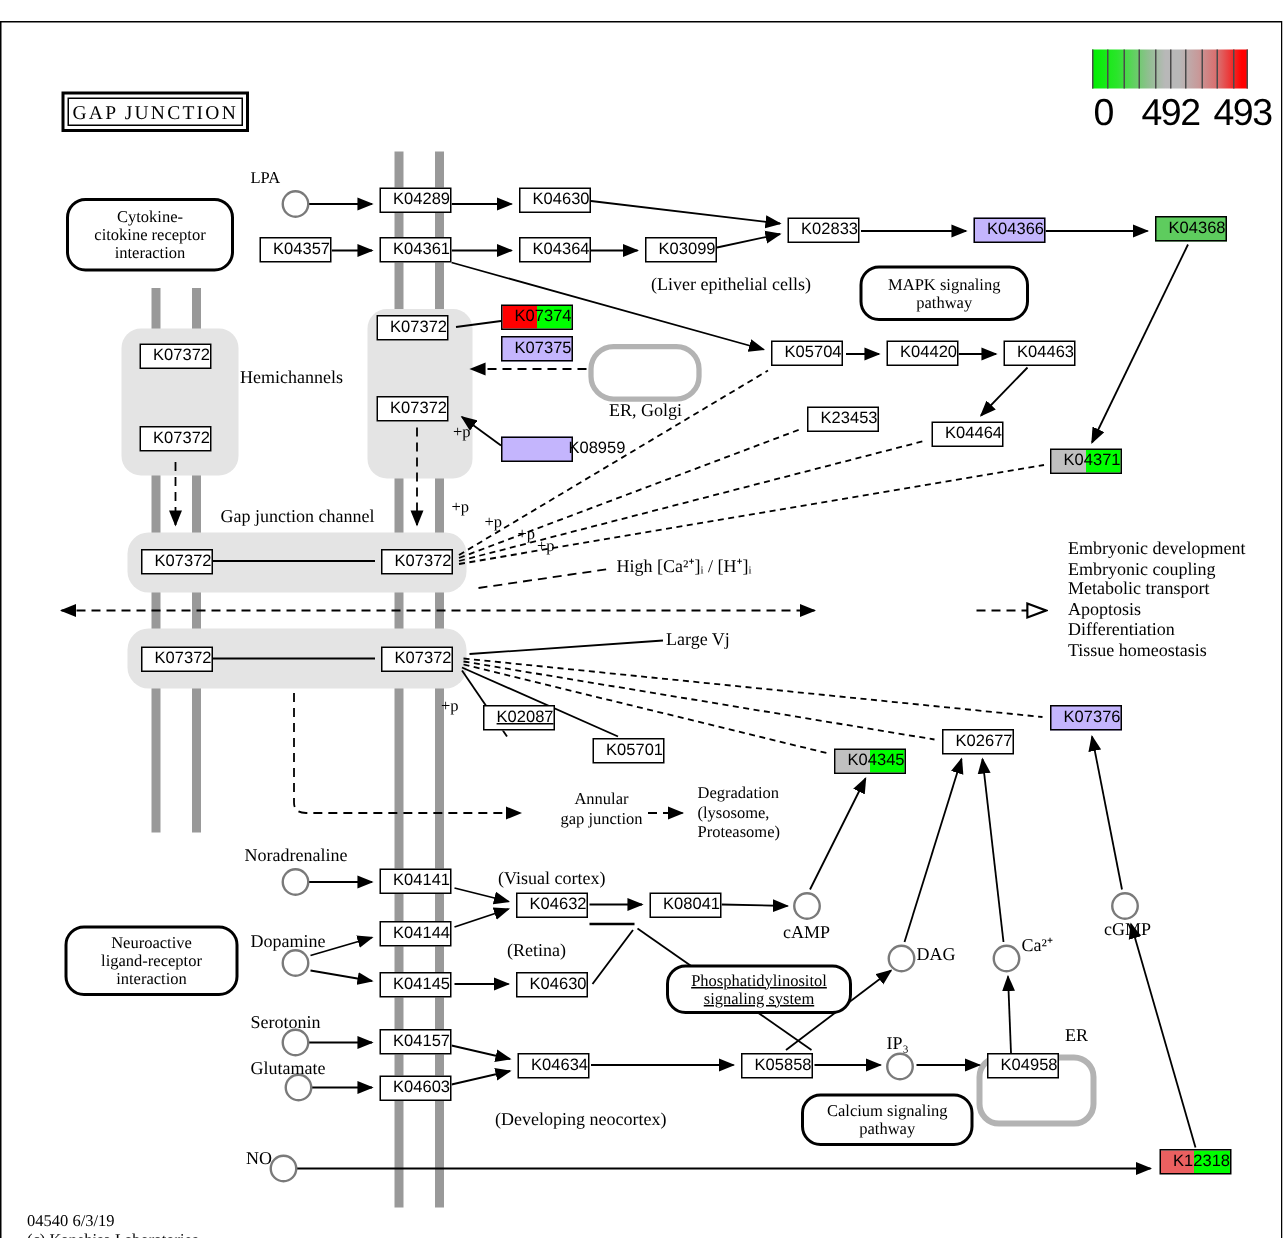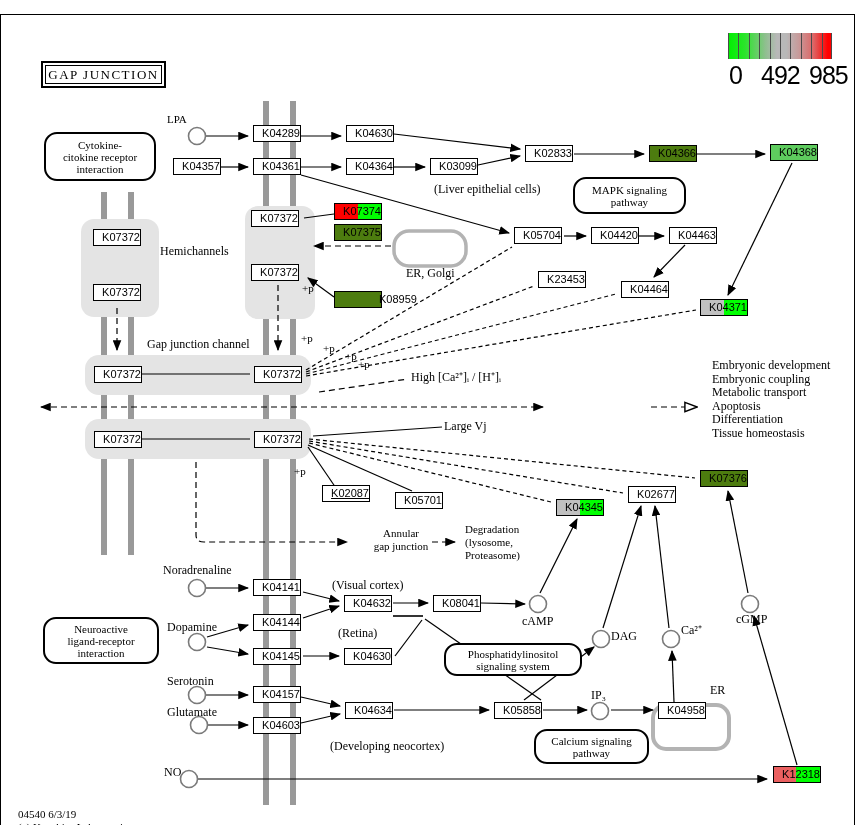--- a/index.html
+++ b/index.html
@@ -1,21 +1,21 @@
 <!DOCTYPE html>
 <html><head>
 <meta charset="utf-8">
 <style>
   html,body{margin:0;padding:0;background:#fff;}
   #stage{position:relative;width:855px;height:825px;background:#fff;border:1px solid #000;box-sizing:border-box;overflow:hidden;
          font-family:"Liberation Serif",serif;color:#000;margin-top:14px;}
   #wires{position:absolute;left:0;top:0;}
   .kbox{position:absolute;width:48px;height:17px;border:1px solid #000;background:#fff;
         font:11px/15px "Liberation Sans",sans-serif;text-align:right;box-sizing:border-box;white-space:nowrap;}
-  .g  {background:#4d7c0f;}
+  .g  {background:#c4b5fd;}
   .g2 {background:#5ecc5e;}
   .sp-rg{background:linear-gradient(90deg,#ff0000 50%,#00ff00 50%);}
   .sp-gg{background:linear-gradient(90deg,#c0c0c0 50%,#00ff00 50%);}
   .sp-pg{background:linear-gradient(90deg,#ea6060 48%,#00ff00 48%);}
   .lab{position:absolute;font:11px/13px "Liberation Serif",serif;white-space:nowrap;}
   .lab.big{font-size:12px;}
   .pbox{position:absolute;border:2px solid #000;border-radius:13px;background:#fff;
         font:11px/12px "Liberation Serif",serif;text-align:center;display:flex;flex-direction:column;
         justify-content:center;box-sizing:border-box;}
   .list{position:absolute;font:12px/13.5px "Liberation Serif",serif;white-space:nowrap;}
@@ -158,37 +158,37 @@
     <div class="tick" style="left:40%;"></div>
       <div class="tick" style="left:50%;"></div>
     <div class="tick" style="left:60%;"></div>
       <div class="tick" style="left:70%;"></div>
     <div class="tick" style="left:80%;"></div>
       <div class="tick" style="left:90%;"></div>
     <div class="tick" style="left:103px;"></div>
   </div>
   <span class="cnum" style="left:728px;top:48px;">0</span>
   <span class="cnum" style="left:760px;top:48px;">492</span>
-  <span class="cnum" style="left:808px;top:48px;">985</span>
+  <span class="cnum" style="left:808px;top:48px;">493</span>
 
   <div class="pbox" style="left:43px;top:117px;width:112px;height:49px;">
     <div>Cytokine-</div>
     <div>citokine receptor</div>
     <div>interaction</div>
   </div>
   <div class="pbox" style="left:572px;top:162px;width:113px;height:37px;">
     <div>MAPK signaling</div>
     <div>pathway</div>
   </div>
   <div class="pbox" style="left:42px;top:602px;width:116px;height:47px;">
     <div>Neuroactive</div>
     <div>ligand-receptor</div>
     <div>interaction</div>
   </div>
-  <div class="pbox" style="left:443px;top:628px;width:138px;height:33px;">
+  <div class="pbox" style="left:443px;top:628px;width:124px;height:33px;text-decoration:underline;">
     <div>Phosphatidylinositol</div>
     <div>signaling system</div>
   </div>
   <div class="pbox" style="left:533px;top:714px;width:115px;height:35px;">
     <div>Calcium signaling</div>
     <div>pathway</div>
   </div>
 
   <div class="kbox" style="left:252px;top:110px;">K04289</div>
   <div class="kbox" style="left:345px;top:110px;">K04630</div>
@@ -209,21 +209,21 @@
   <div class="kbox" style="left:513px;top:212px;">K05704</div>
   <div class="kbox" style="left:590px;top:212px;">K04420</div>
   <div class="kbox" style="left:668px;top:212px;">K04463</div>
   <div class="kbox" style="left:537px;top:256px;">K23453</div>
   <div class="kbox" style="left:620px;top:266px;">K04464</div>
   <div class="kbox sp-gg" style="left:699px;top:284px;">K04371</div>
   <div class="kbox" style="left:93px;top:351px;">K07372</div>
   <div class="kbox" style="left:253px;top:351px;">K07372</div>
   <div class="kbox" style="left:93px;top:416px;">K07372</div>
   <div class="kbox" style="left:253px;top:416px;">K07372</div>
-  <div class="kbox" style="left:321px;top:470px;text-decoration:underline;">K02087</div>
+  <div class="kbox" style="left:321px;top:455px;text-decoration:underline;">K02087</div>
   <div class="kbox" style="left:394px;top:477px;">K05701</div>
   <div class="kbox sp-gg" style="left:555px;top:484px;">K04345</div>
   <div class="kbox" style="left:627px;top:471px;">K02677</div>
   <div class="kbox g" style="left:699px;top:455px;">K07376</div>
   <div class="kbox" style="left:252px;top:564px;">K04141</div>
   <div class="kbox" style="left:343px;top:580px;">K04632</div>
   <div class="kbox" style="left:432px;top:580px;">K08041</div>
   <div class="kbox" style="left:252px;top:599px;">K04144</div>
   <div class="kbox" style="left:252px;top:633px;">K04145</div>
   <div class="kbox" style="left:343px;top:633px;">K04630</div>

